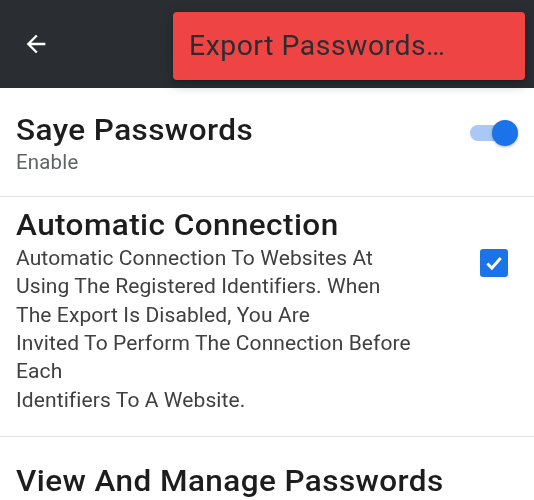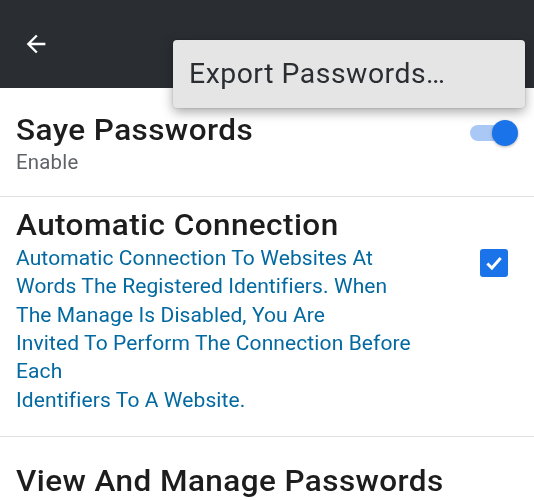--- a/index.html
+++ b/index.html
@@ -27,27 +27,26 @@
       margin-left: 12px;
       cursor: pointer;
     }
     .back-btn svg { width: 28px; height: 28px; fill: #fff; }
     .menu-card {
       position: absolute;
       left: 173px;
       top: 12px;
       width: 352px;
       height: 68px;
-      background: #e5e5e5;
+      background: #ef4444;
       border-radius: 4px;
       box-shadow: 0 4px 12px rgba(0,0,0,.35), 0 0 0 1px rgba(0,0,0,.05);
       display: flex;
       align-items: center;
       padding: 0 16px;
-      margin-top: 28px;
     }
     .page-title-frag {
       position: absolute;
       left: 90px;
       top: 26px;
       font-size: 32px;
       font-weight: 500;
       color: #2a2e33;
       letter-spacing: .5px;
       transform: scaleX(1.08);
@@ -89,21 +88,21 @@
     }
     .sub {
       font-size: 20px;
       color: #5f6368;
       letter-spacing: .2px;
       transform: scaleX(1.02);
       transform-origin: left;
     }
     .desc {
       font-size: 21px;
-      color: #0369a1;
+      color: #404040;
       line-height: 1.35;
       letter-spacing: .1px;
       max-width: 420px;
     }
     .desc-line { display: block; }
     .toggle {
       width: 50px;
       height: 26px;
       position: relative;
       margin-top: 6px;
@@ -169,22 +168,22 @@
       </div>
     </div>
   </div>
 
   <div class="section">
     <div class="row">
       <div class="row-text">
         <div class="title">Automatic Connection</div>
         <div class="desc">
           <span class="desc-line">Automatic Connection To Websites At</span>
-          <span class="desc-line">Words The Registered Identifiers. When</span>
-          <span class="desc-line">The Manage Is Disabled, You Are</span>
+          <span class="desc-line">Using The Registered Identifiers. When</span>
+          <span class="desc-line">The Export Is Disabled, You Are</span>
           <span class="desc-line">Invited To Perform The Connection Before Each</span>
           <span class="desc-line">Identifiers To A Website.</span>
         </div>
       </div>
       <div class="checkbox">
         <svg viewBox="0 0 24 24">
             <polyline points="4 12.5 9.5 18 20 6"></polyline>
           </svg>
       </div>
     </div>

